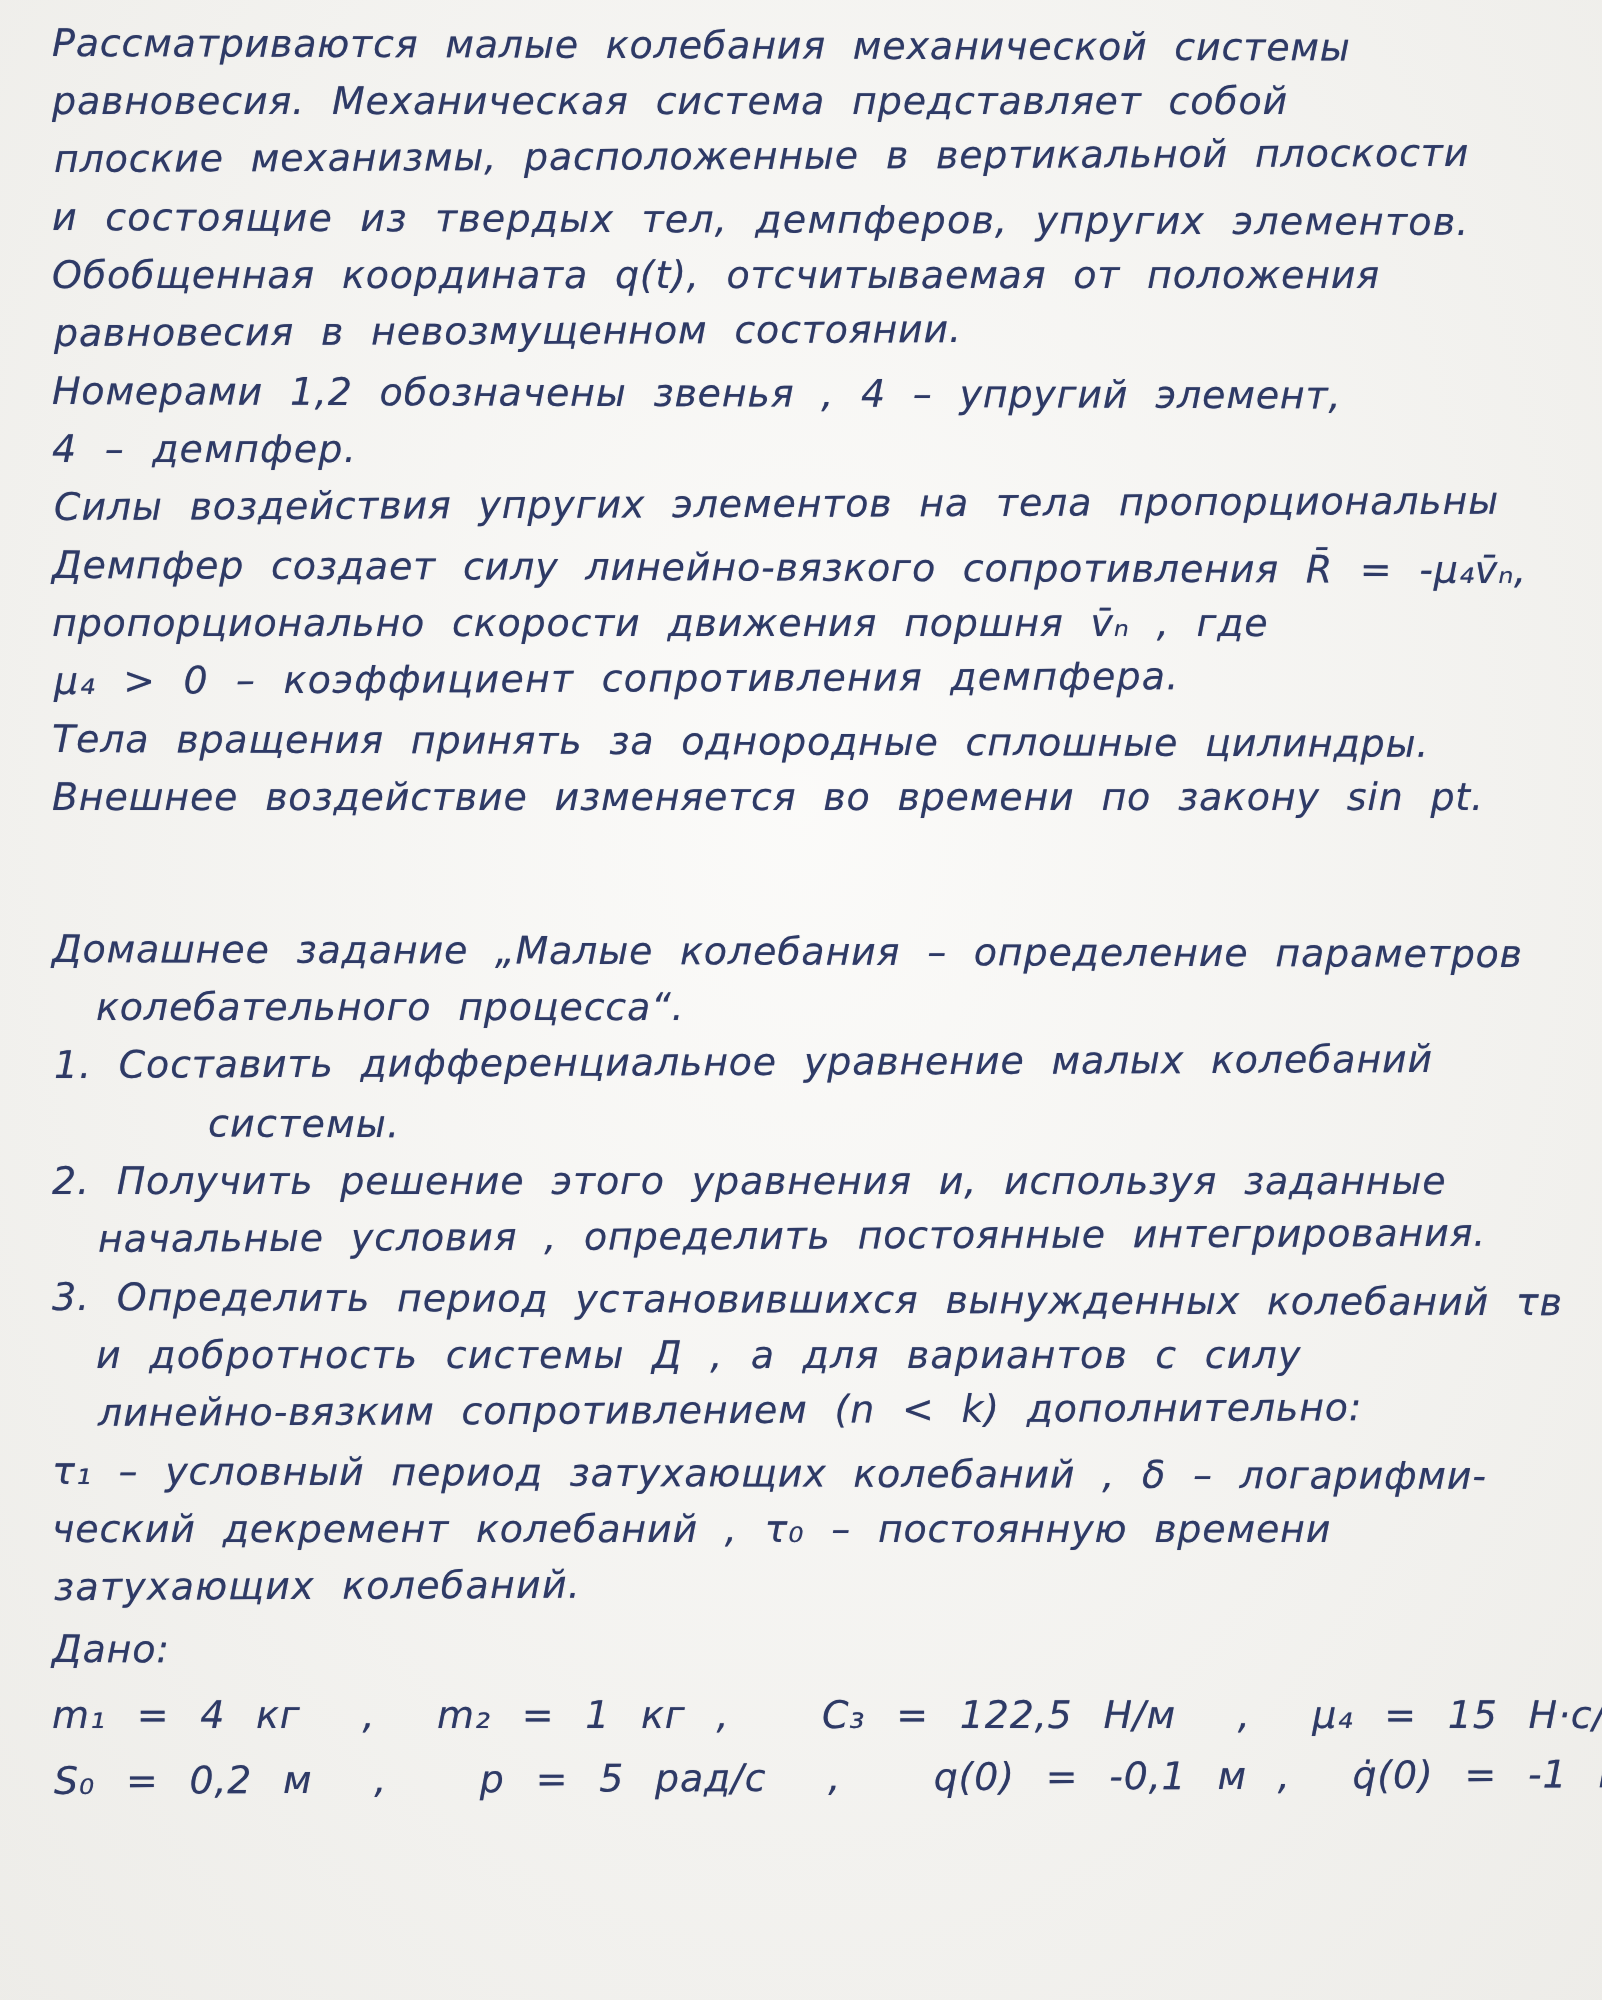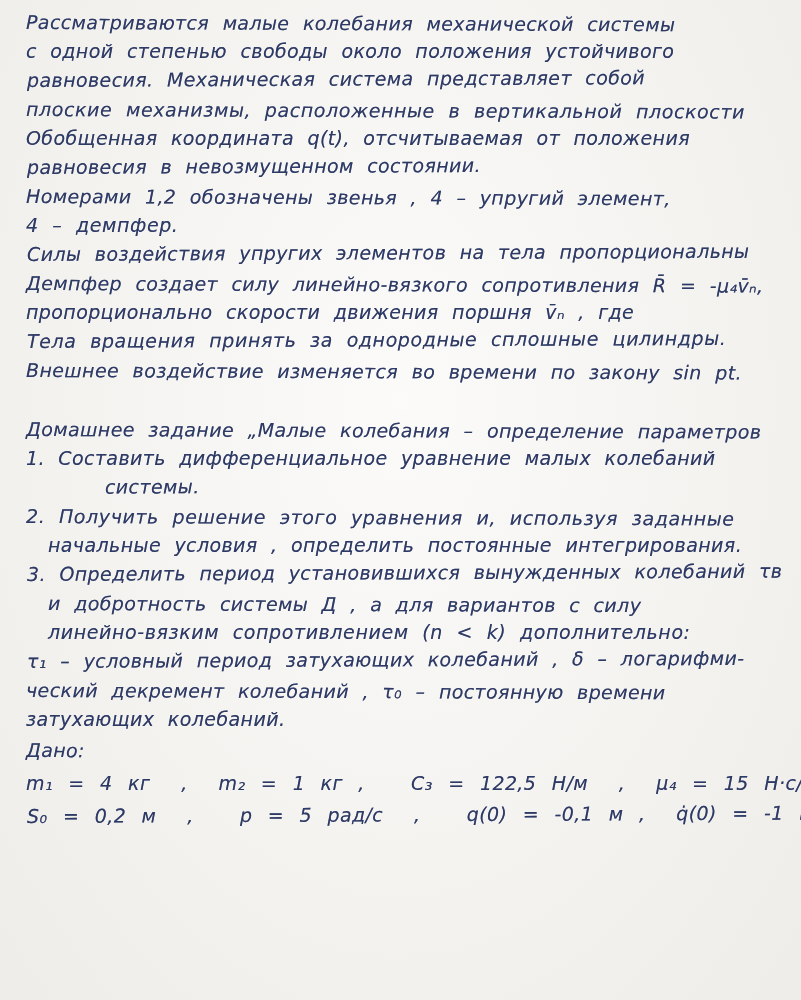--- a/index.html
+++ b/index.html
@@ -34,51 +34,53 @@
     text-shadow: 0 0 0.4px rgba(46,58,102,0.55);
   }
   
   .line:nth-child(3n)   { transform: rotate(-0.25deg) translateX(1px); }
   .line:nth-child(3n+1) { transform: rotate(0.2deg); }
   .line:nth-child(4n)   { letter-spacing: 0.6px; }
 
   .indent-sm { padding-left: 22px; }
   .indent-lg { padding-left: 78px; }
 
-  .section-homework { margin-top: 30px; }
+  .section-homework { margin-top: 47px; }
   .section-given    { }
   .section-given .line {
     line-height: 33px;
     height: 33px;
     word-spacing: 9px;
   }
 </style>
 </head>
 <body>
 
 <div class="sheet">
 
   <div class="section">
     <div class="line">Рассматриваются малые колебания механической системы</div>
-    <div class="line">с одной степенью свободы около положения устойчивого</div>
     <div class="line">равновесия. Механическая система представляет собой</div>
     <div class="line">плоские механизмы, расположенные в вертикальной плоскости</div>
+    <div class="line">и состоящие из твердых тел, демпферов, упругих элементов.</div>
     <div class="line">Обобщенная координата q(t), отсчитываемая от положения</div>
     <div class="line">равновесия в невозмущенном состоянии.</div>
     <div class="line">Номерами 1,2 обозначены звенья , 4 – упругий элемент,</div>
     <div class="line">4 – демпфер.</div>
     <div class="line">Силы воздействия упругих элементов на тела пропорциональны</div>
     <div class="line">Демпфер создает силу линейно-вязкого сопротивления R̄ = -μ₄v̄ₙ,</div>
     <div class="line">пропорционально скорости движения поршня v̄ₙ , где</div>
+    <div class="line">μ₄ &gt; 0 – коэффициент сопротивления демпфера.</div>
     <div class="line">Тела вращения принять за однородные сплошные цилиндры.</div>
     <div class="line">Внешнее воздействие изменяется во времени по закону sin pt.</div>
   </div>
 
   <div class="section section-homework">
     <div class="line">Домашнее задание „Малые колебания – определение параметров</div>
+    <div class="line indent-sm">колебательного процесса“.</div>
     <div class="line">1. Составить дифференциальное уравнение малых колебаний</div>
     <div class="line indent-lg">системы.</div>
     <div class="line">2. Получить решение этого уравнения и, используя заданные</div>
     <div class="line indent-sm">начальные условия , определить постоянные интегрирования.</div>
     <div class="line">3. Определить период установившихся вынужденных колебаний τв</div>
     <div class="line indent-sm">и добротность системы Д , а для вариантов с силу</div>
     <div class="line indent-sm">линейно-вязким сопротивлением (n &lt; k) дополнительно:</div>
     <div class="line">τ₁ – условный период затухающих колебаний , δ – логарифми-</div>
     <div class="line">ческий декремент колебаний , τ₀ – постоянную времени</div>
     <div class="line">затухающих колебаний.</div>

